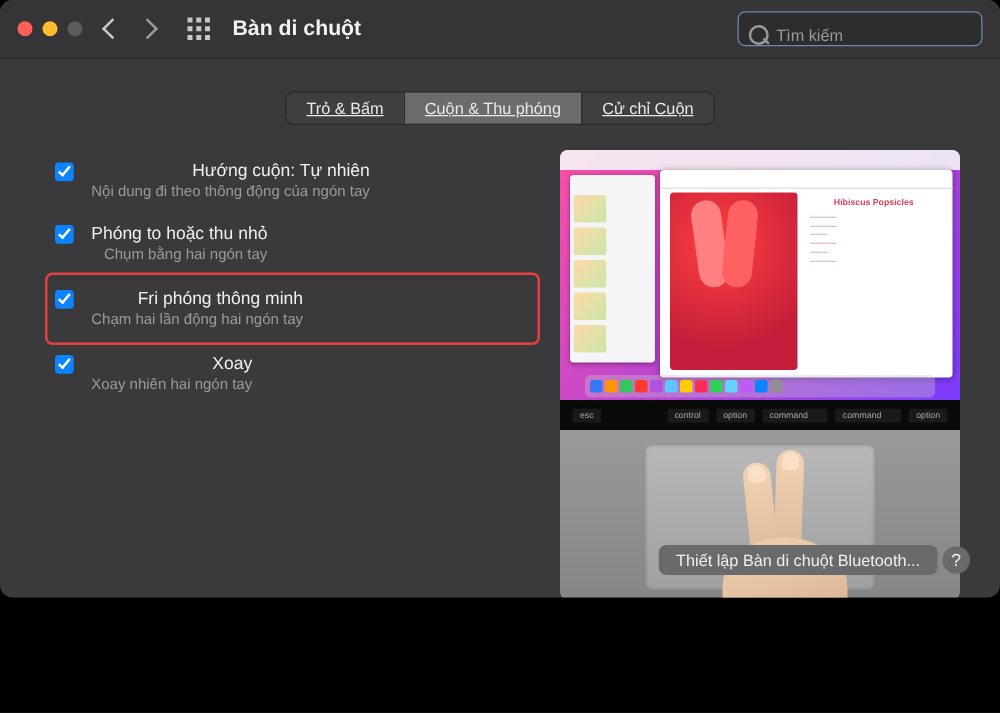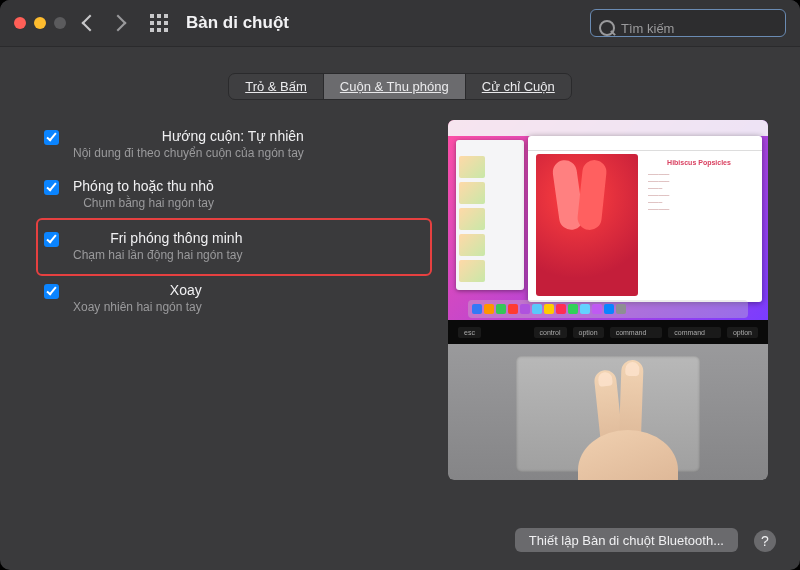--- a/index.html
+++ b/index.html
@@ -10,21 +10,21 @@
     --muted:#9a9a9c;
     --seg-bg:#525254;
     --seg-on:#6b6b6e;
     --blue:#0a84ff;
     --search-border:#6a8bb3;
     --btn:#6a6a6d;
     --divider:#4a4a4c;
     --red:#e64040;
   }
   html,body{margin:0;padding:0;width:800px;height:570px;background:#000;overflow:hidden;font-family:-apple-system,Helvetica,Arial,sans-serif;}
-  .window{width:800px;height:570px;background:var(--bg);color:var(--text);border-radius:10px;overflow:hidden;position:relative;}
+  .window{width:800px;height:478px;background:var(--bg);color:var(--text);border-radius:10px;overflow:hidden;position:relative;}
   
   .titlebar{height:46px;background:var(--header);display:flex;align-items:center;padding:0 14px;border-bottom:1px solid #2a2a2c;}
   .traffic{display:flex;gap:8px;margin-right:18px;}
   .dot{width:12px;height:12px;border-radius:50%;}
   .dot.red{background:#ff5f57;}
   .dot.yel{background:#febc2e;}
   .dot.grn{background:#5b5b5d;}
   .nav{display:flex;gap:16px;color:var(--muted);font-size:18px;align-items:center;}
   .chev{width:10px;height:10px;border:solid var(--muted);border-width:0 2px 2px 0;display:inline-block;}
   .chev.left{transform:rotate(135deg);border-color:#c8c8ca;}
@@ -77,21 +77,21 @@
   
   .tp-area{flex:1;background:linear-gradient(180deg,#9a9a9c 0%,#858587 100%);position:relative;}
   .trackpad{position:absolute;left:68px;right:68px;top:12px;bottom:8px;background:linear-gradient(180deg,#b8b8b8,#a0a0a0);border-radius:5px;box-shadow:inset 0 0 3px rgba(0,0,0,.3);}
   .hand{position:absolute;right:70px;bottom:-30px;width:140px;height:150px;}
   .palm{position:absolute;bottom:0;left:20px;width:100px;height:80px;background:linear-gradient(160deg,#f0d0b0,#d8b090);border-radius:50% 50% 20% 20%;}
   .finger{position:absolute;width:22px;height:90px;background:linear-gradient(180deg,#f2d4b4,#dab494);border-radius:11px 11px 6px 6px;}
   .f1{left:40px;bottom:50px;transform:rotate(-6deg);}
   .f2{left:62px;bottom:54px;transform:rotate(2deg);height:96px;}
   .nail{position:absolute;top:2px;left:4px;right:4px;height:14px;background:rgba(255,230,210,.7);border-radius:7px 7px 4px 4px;}
   
-  .footer{position:absolute;right:24px;bottom:18px;display:flex;gap:16px;align-items:flex-end;}
+  .footer{position:absolute;right:24px;bottom:18px;display:flex;gap:4px;align-items:center;}
   .btn{background:var(--btn);color:#f0f0f2;font-size:13px;border:none;border-radius:6px;height:24px;padding:0 14px;cursor:pointer;}
   .help{width:22px;height:22px;border-radius:50%;background:var(--btn);color:#f0f0f2;font-size:14px;display:flex;align-items:center;justify-content:center;cursor:pointer;}
 </style>
 </head>
 <body>
 
 <div class="window">
 
   <div class="titlebar">
     <div class="traffic">
@@ -130,21 +130,21 @@
   </div>
 
   <div class="body">
 
     <div class="options">
 
       <div class="opt">
         <div class="chk"></div>
         <div class="opt-text">
           <div class="t1">Hướng cuộn: Tự nhiên</div>
-          <div class="t2">Nội dung đi theo chuyển cuộn của ngón tay</div>
+          <div class="t2">Nội dung đi theo thông động của ngón tay</div>
         </div>
       </div>
 
       <div class="opt">
         <div class="chk"></div>
         <div class="opt-text">
           <div class="t1">Phóng to hoặc thu nhỏ</div>
           <div class="t2">Chụm bằng hai ngón tay</div>
         </div>
       </div>

